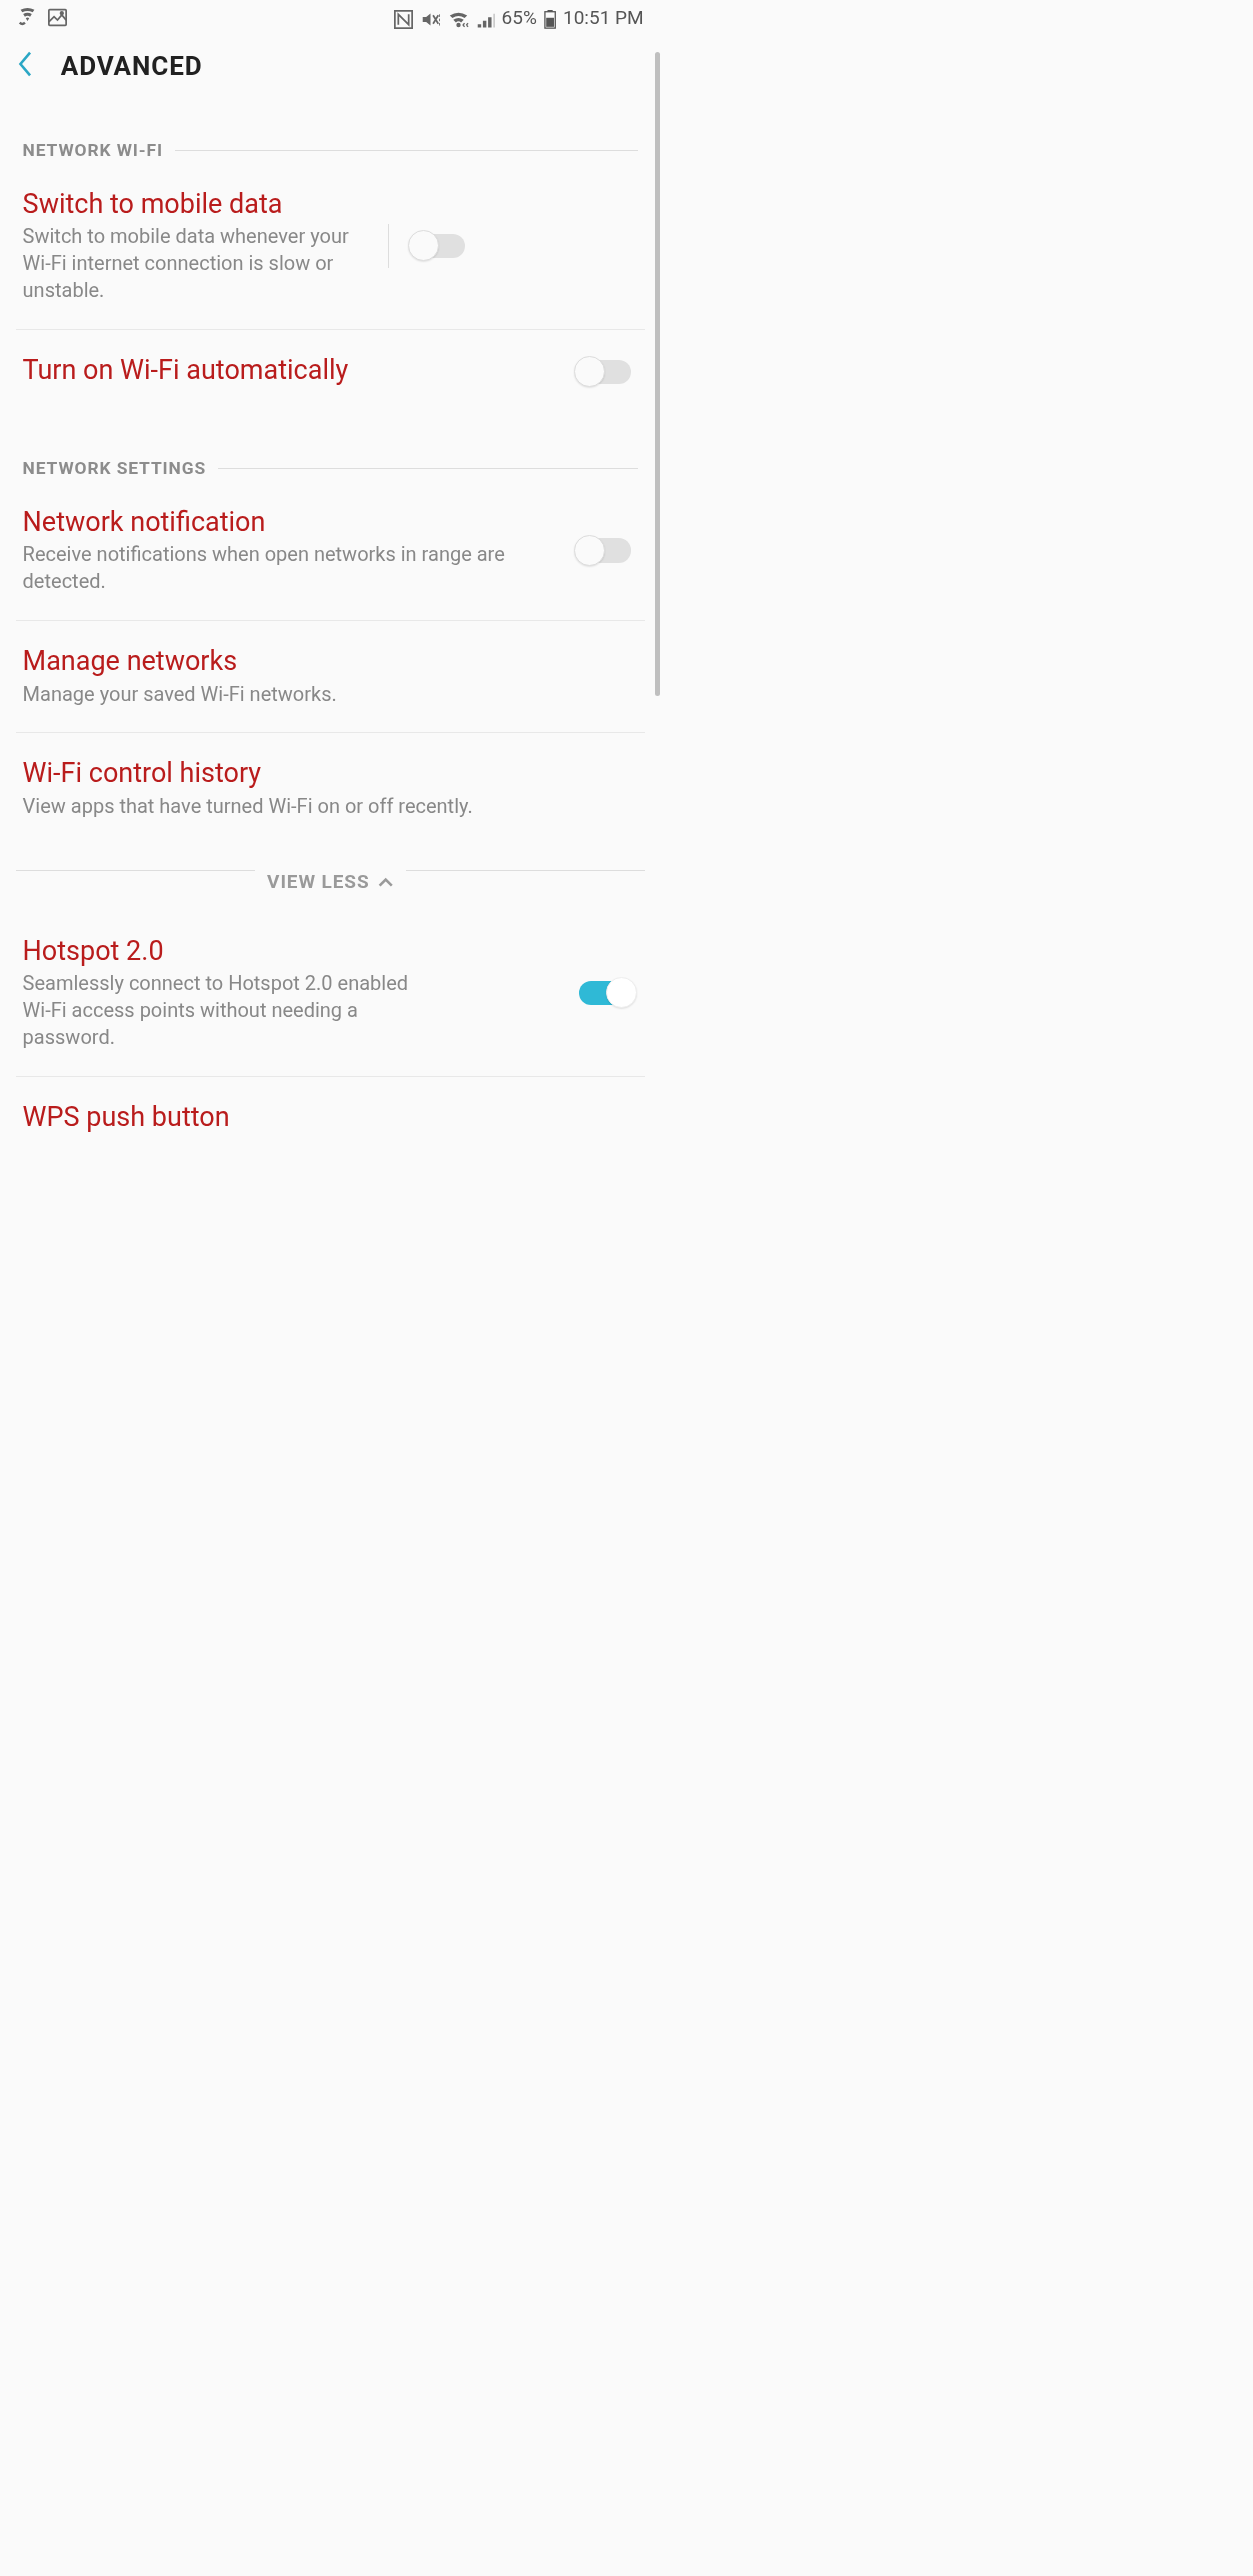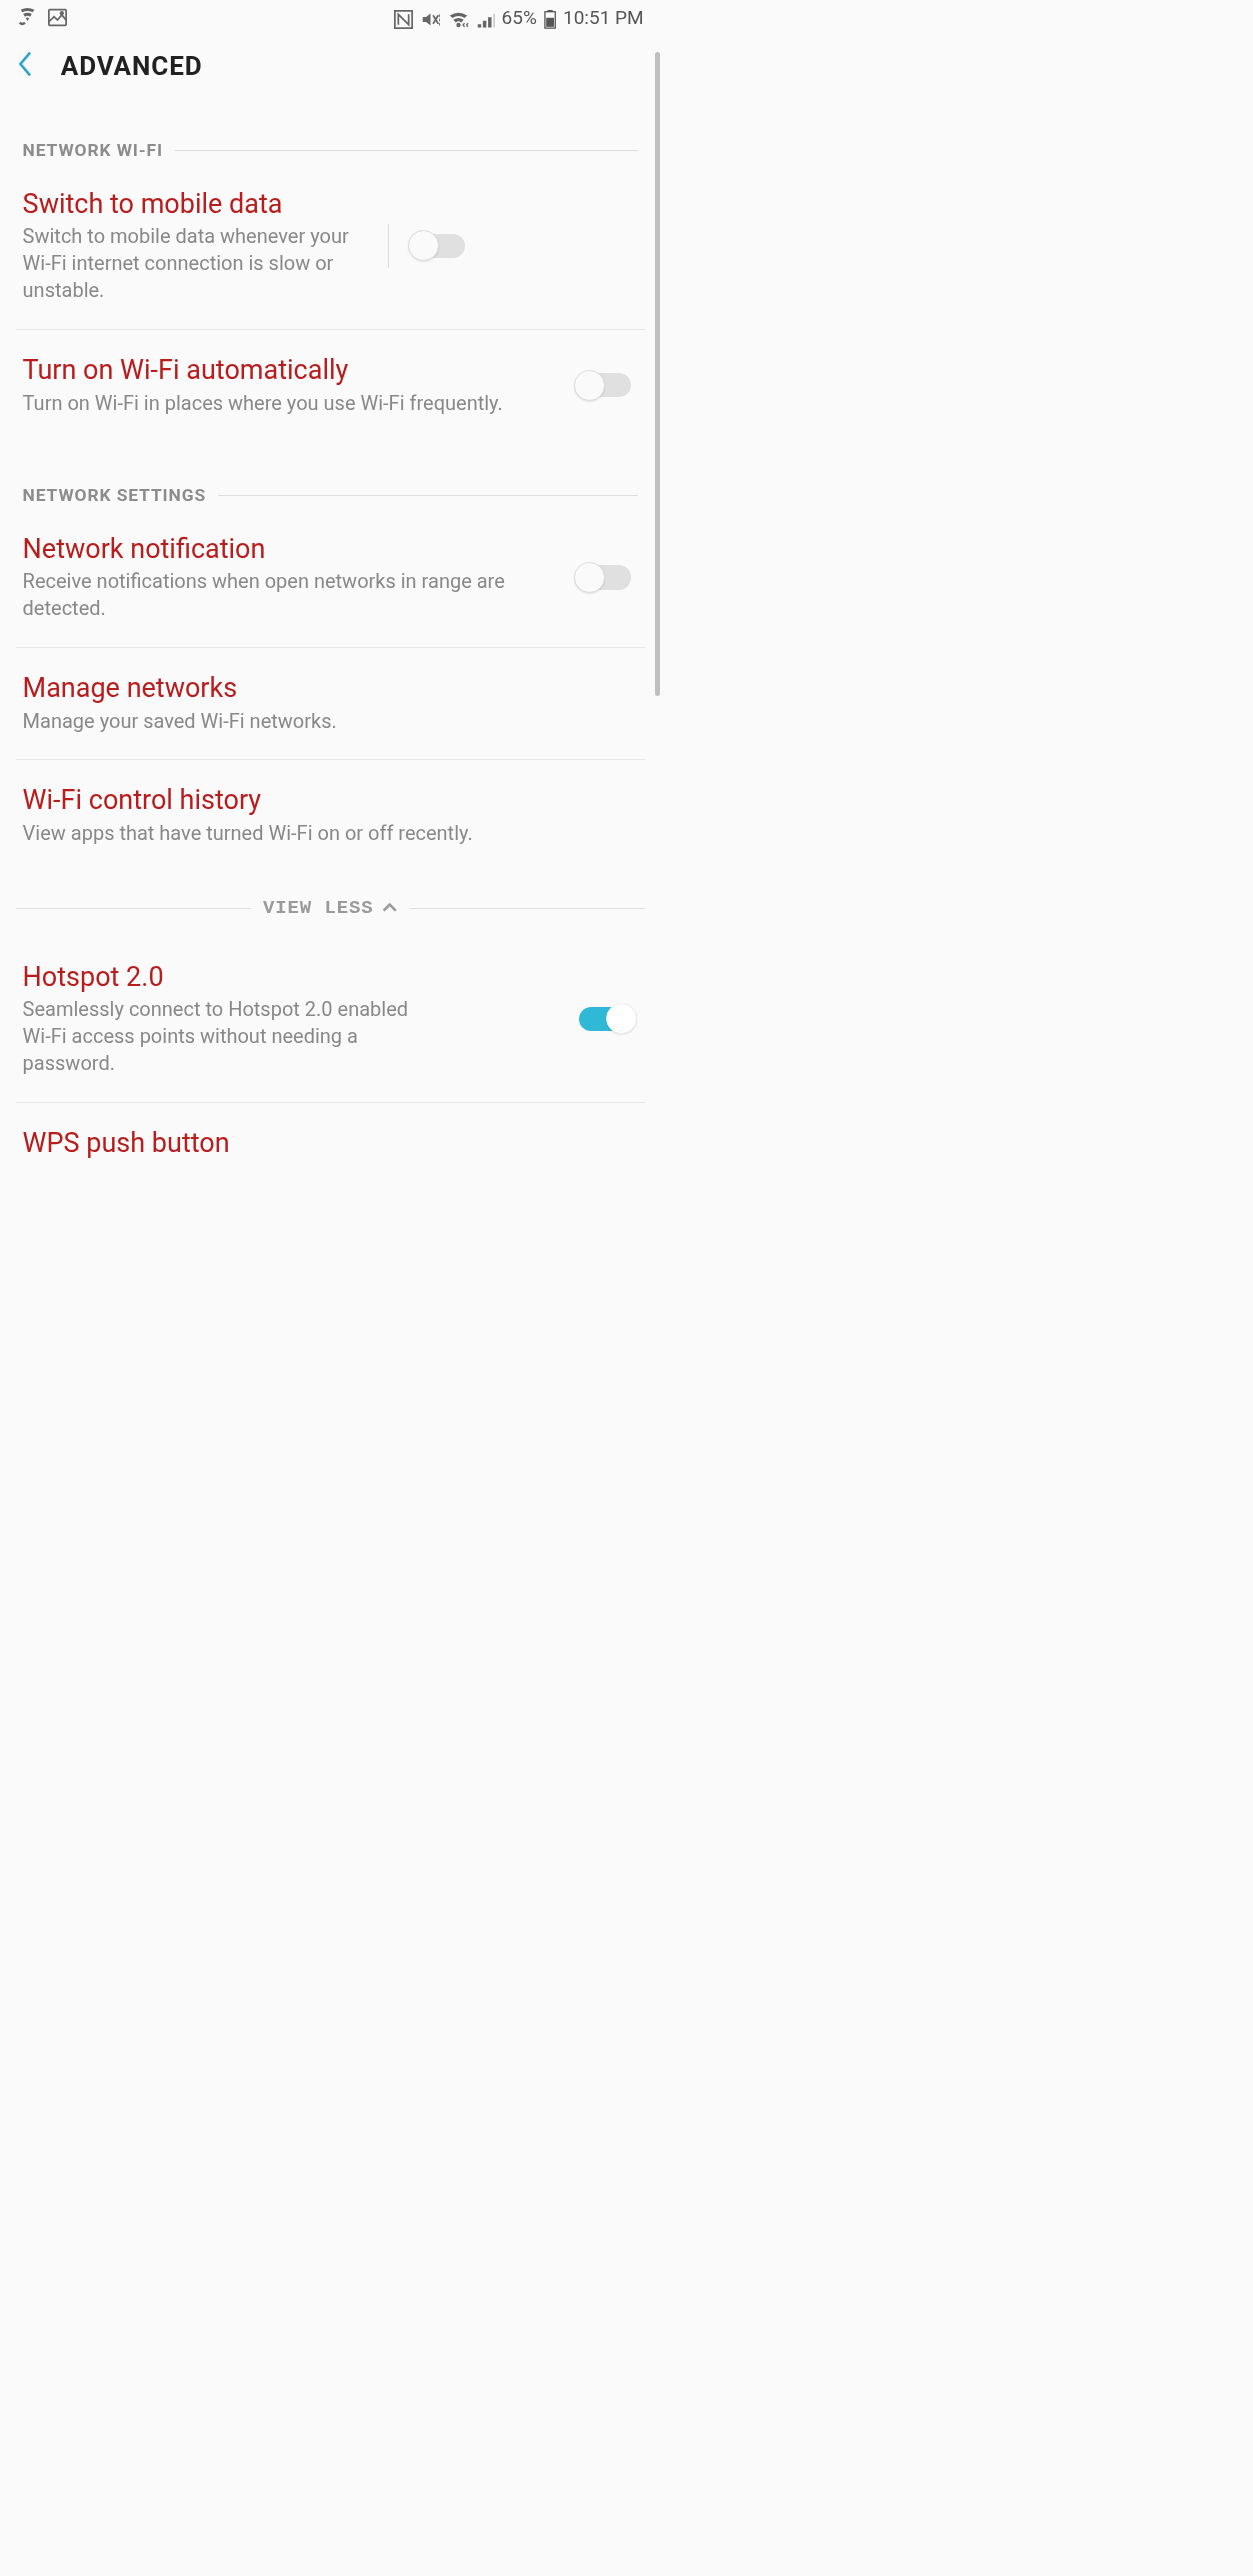--- a/index.html
+++ b/index.html
@@ -107,24 +107,23 @@
     }
     .toggle.on .toggle-track { background: #2fb9d6; }
     .toggle.on .toggle-thumb { left: auto; right: 1.7px; background: #fff; border: 0.9px solid #eee; }
     .hr {
       height: 0.9px;
       background: #e8e8e8;
       margin: 0 15.7px;
     }
     .view-less-row {
       display: flex;
-      align-items: center;
+      align-items: flex-start;
       padding: 26px 15.7px 17.4px;
       gap: 12.2px;
-      font-family: Liberation Mono, monospace;
     }
     .view-less-line { flex: 1; height: 0.9px; background: #ddd; }
     .view-less-label {
       font-size: 19px;
       font-weight: 700;
       color: #9a9a9a;
       letter-spacing: 0.9px;
       display: flex;
       align-items: center;
       gap: 7px;
@@ -232,21 +231,20 @@
       <div class="toggle-track"></div>
         <div class="toggle-thumb"></div>
     </div>
   </div>
 
   <div class="hr"></div>
 
   <div class="setting-row">
     <div class="setting-text">
       <div class="setting-title">Turn on Wi-Fi automatically</div>
-      <div class="setting-desc">Turn on Wi-Fi in places where you use Wi-Fi frequently.</div>
     </div>
     <div class="toggle">
       <div class="toggle-track"></div>
         <div class="toggle-thumb"></div>
     </div>
   </div>
 
   <div class="section-header">
     <span class="section-label">NETWORK SETTINGS</span>
     <span class="section-line"></span>

